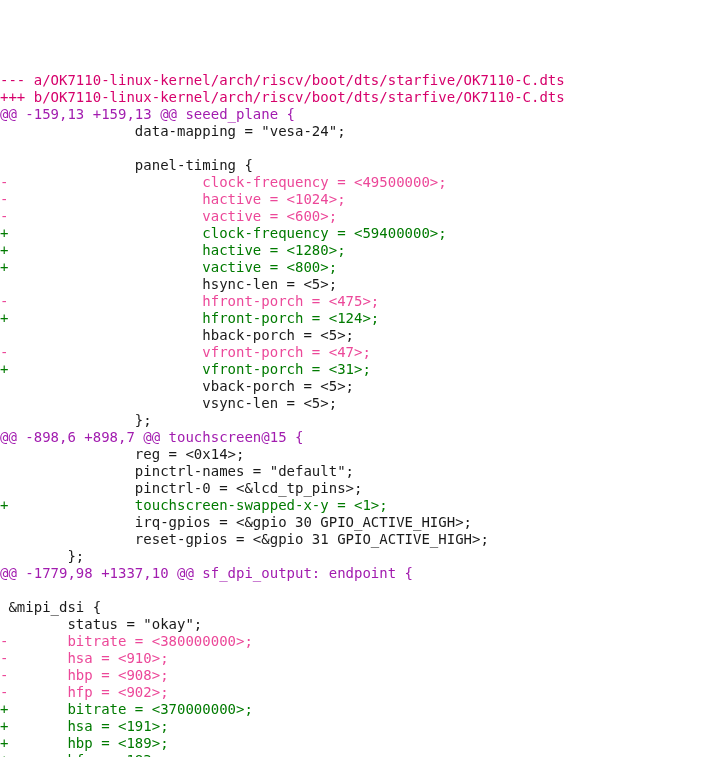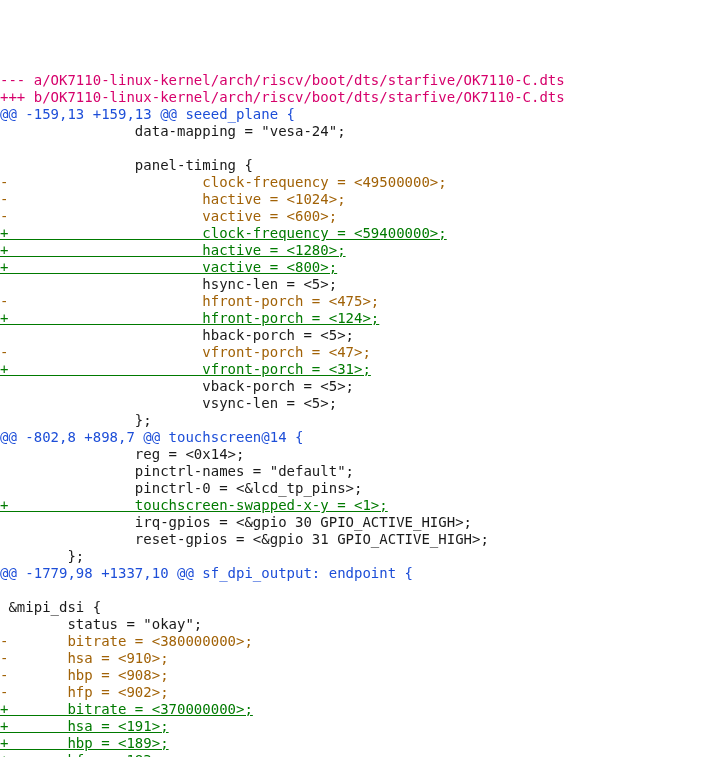--- a/index.html
+++ b/index.html
@@ -10,23 +10,23 @@
     line-height: 17px;
     background: #ffffff;
     color: #1a1a1a;
     white-space: pre;
   }
   .diff-container {
     padding: 4px 0 4px 0;
     width: 716px;
   }
   .hdr  { color: #d6006b; }   
-  .hunk { color: #1d4ed8; }   
-  .del  { color: #a16207; }   
-  .add  { color: #007a00; text-decoration: underline; }   
+  .hunk { color: #a21caf; }   
+  .del  { color: #ec4899; }   
+  .add  { color: #007a00; }   
   .ctx  { color: #1a1a1a; }
 </style>
 </head>
 <body>
 
 
 <div class="diff-container">
 <span class="hdr">--- a/OK7110-linux-kernel/arch/riscv/boot/dts/starfive/OK7110-C.dts</span>
 <span class="hdr">+++ b/OK7110-linux-kernel/arch/riscv/boot/dts/starfive/OK7110-C.dts</span>
 <div id="diff-body"><span class="hunk">@@ -159,13 +159,13 @@ seeed_plane {</span>
@@ -41,21 +41,21 @@
 <span class="add">+                       vactive = &lt;800&gt;;</span>
 <span class="ctx">                        hsync-len = &lt;5&gt;;</span>
 <span class="del">-                       hfront-porch = &lt;475&gt;;</span>
 <span class="add">+                       hfront-porch = &lt;124&gt;;</span>
 <span class="ctx">                        hback-porch = &lt;5&gt;;</span>
 <span class="del">-                       vfront-porch = &lt;47&gt;;</span>
 <span class="add">+                       vfront-porch = &lt;31&gt;;</span>
 <span class="ctx">                        vback-porch = &lt;5&gt;;</span>
 <span class="ctx">                        vsync-len = &lt;5&gt;;</span>
 <span class="ctx">                };</span>
-<span class="hunk">@@ -802,8 +898,7 @@ touchscreen@14 {</span>
+<span class="hunk">@@ -898,6 +898,7 @@ touchscreen@15 {</span>
 <span class="ctx">                reg = &lt;0x14&gt;;</span>
 <span class="ctx">                pinctrl-names = "default";</span>
 <span class="ctx">                pinctrl-0 = &lt;&amp;lcd_tp_pins&gt;;</span>
 <span class="add">+               touchscreen-swapped-x-y = &lt;1&gt;;</span>
 <span class="ctx">                irq-gpios = &lt;&amp;gpio 30 GPIO_ACTIVE_HIGH&gt;;</span>
 <span class="ctx">                reset-gpios = &lt;&amp;gpio 31 GPIO_ACTIVE_HIGH&gt;;</span>
 <span class="ctx">        };</span>
 <span class="hunk">@@ -1779,98 +1337,10 @@ sf_dpi_output: endpoint {</span>
 <span class="ctx"></span>
 <span class="ctx"> &amp;mipi_dsi {</span>

